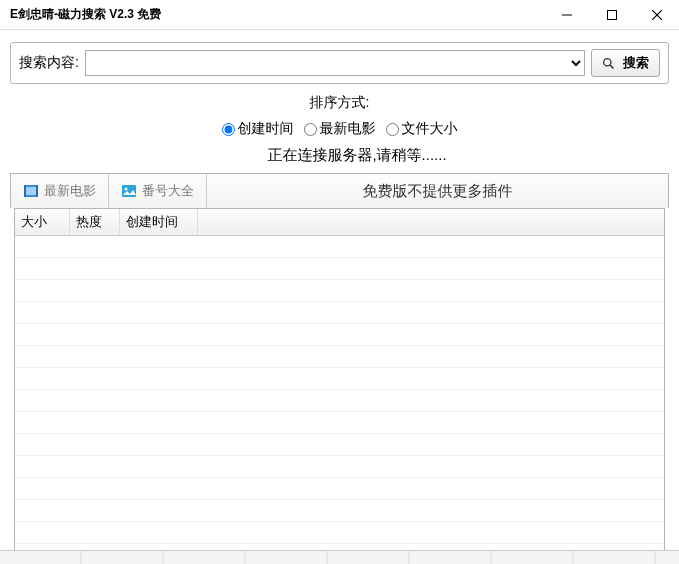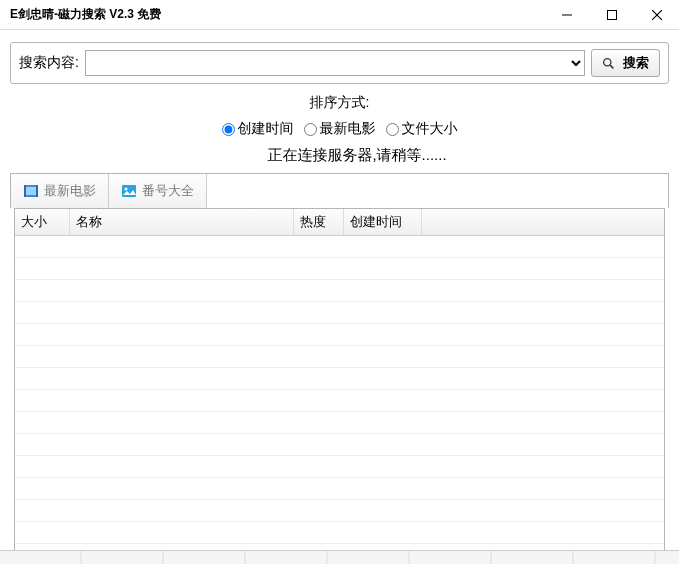--- a/index.html
+++ b/index.html
@@ -112,26 +112,26 @@
     <span>最新电影</span>
   </div>
   <div class="tool-btn">
     <svg class="icon16" viewBox="0 0 16 16">
         <rect x="1" y="2" width="14" height="12" fill="#2aa3e0" rx="1"></rect>
         <circle cx="5" cy="6" r="1.5" fill="#fff"></circle>
         <path d="M2 12 L6 8 L9 11 L12 7 L15 12 Z" fill="#fff"></path>
       </svg>
     <span>番号大全</span>
   </div>
+  <div class="tool-banner">免费版不提供更多插件</div>
 </div>
 
 <div class="table-wrap">
   <div class="table-head">
     <div class="th size">大小</div>
-    <div class="th name">名称</div>
     <div class="th heat">热度</div>
     <div class="th ctime">创建时间</div>
     <div class="th scroll-gap"></div>
   </div>
   <div class="table-body">
     <div class="row-line"></div>
     <div class="row-line"></div>
     <div class="row-line"></div>
     <div class="row-line"></div>
     <div class="row-line"></div>

